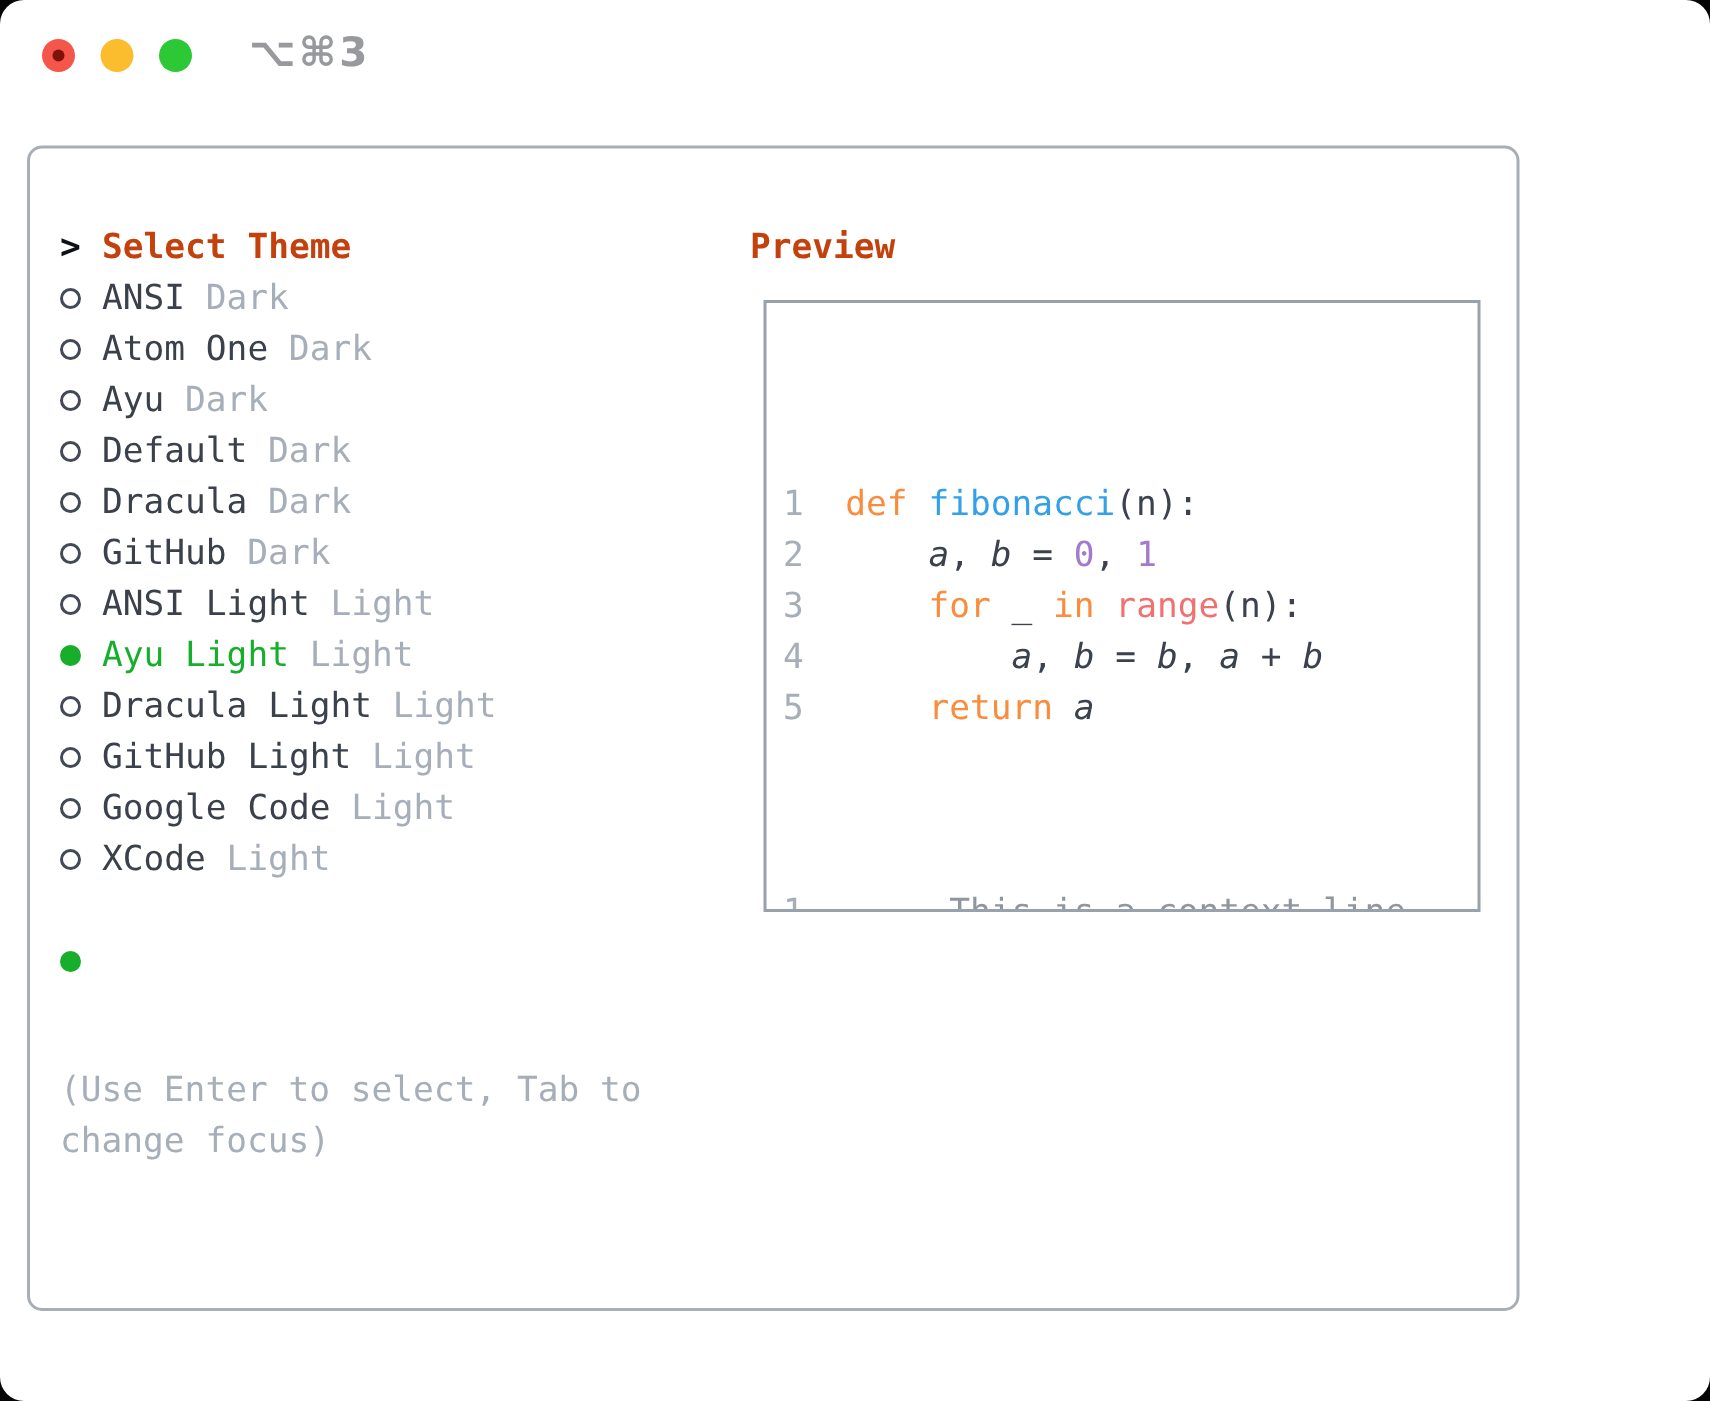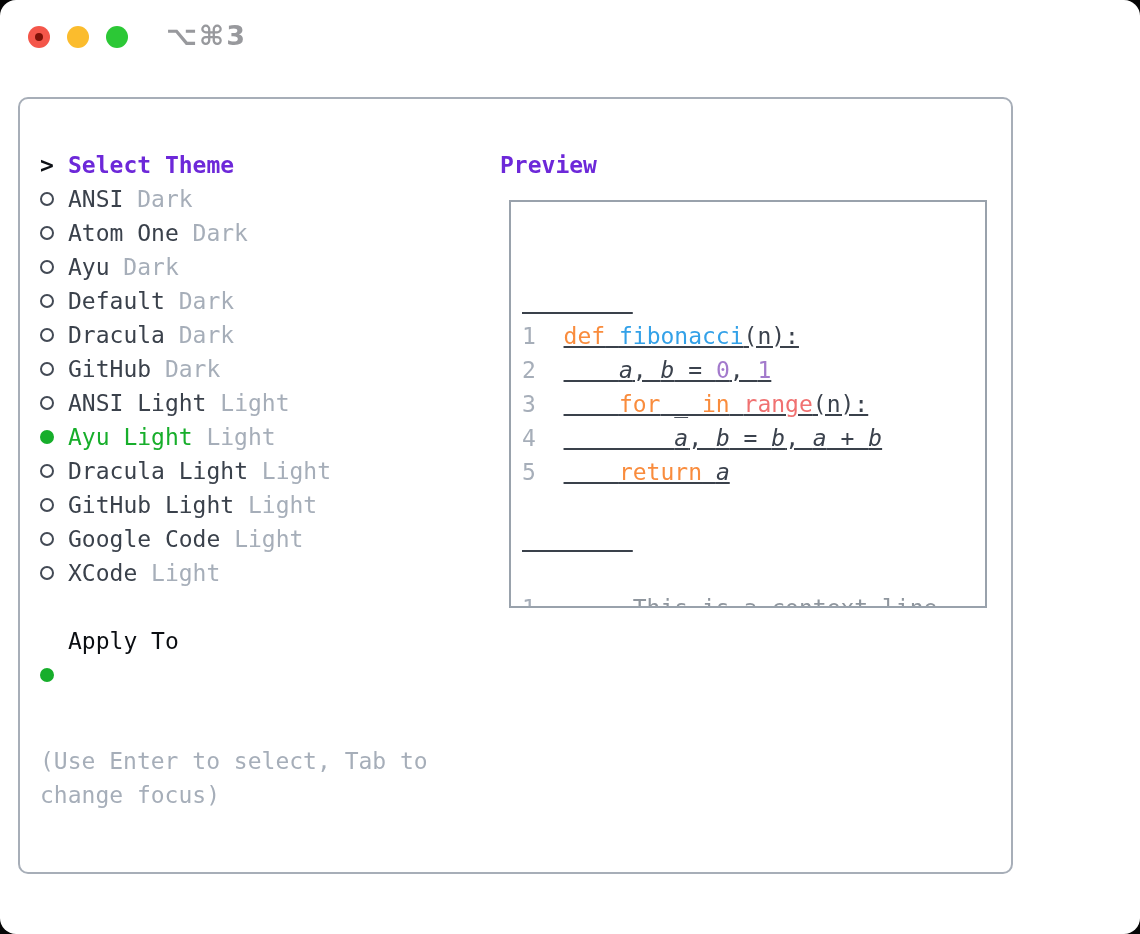--- a/index.html
+++ b/index.html
@@ -18,36 +18,36 @@
   
   .panel{position:absolute;left:18px;top:97px;width:995px;height:777px;box-sizing:border-box;
          border:2px solid #a7aeb8;border-radius:10px;display:flex;
          padding:49px 20px 0 20px;font-size:23px;line-height:34px;color:#3a414b;}
   .leftcol{width:460px;flex-shrink:0;}
   .rightcol{flex:1;}
 
   .row{height:34px;display:flex;align-items:center;white-space:pre;}
   .marker{width:28px;flex-shrink:0;display:flex;align-items:center;}
   .caret{font-weight:bold;color:#0e1116;}
-  .h-title{font-weight:bold;color:#6d28d9;}
+  .h-title{font-weight:bold;color:#c2410c;}
   .sp{height:34px;}
 
   .radio{width:14px;height:14px;border:2.5px solid #434a55;border-radius:50%;box-sizing:border-box;}
   .radio.sel{background:#17ae2b;border-color:#17ae2b;}
   .item .nm{color:#3a414b;}
   .item.selected .nm{color:#17ae2b;}
   .tag{color:#a6aeb9;margin-left:0.6em;}
   .apply-label{color:#3a414b;}
   .apply-title .h2{color:#0b0e12;font-weight:500;}
 
   .hint{margin-top:52px;width:402px;color:#a6aeb9;white-space:normal;}
 
   
   .pbox{margin-top:18px;margin-left:9px;width:478px;height:408px;box-sizing:border-box;
-        border:2px solid #99a2ac;padding:49px 0 0 11px;white-space:pre;overflow:hidden;text-decoration:underline;}
+        border:2px solid #99a2ac;padding:49px 0 0 11px;white-space:pre;overflow:hidden;}
   .cline{height:34px;}
   .ln{display:inline-block;width:3ch;color:#a6aeb9;}
   .diffgroup{margin-top:34px;}
   .c-txt{color:#3b424d;}
   .c-kw{color:#f98c3d;}
   .c-fn{color:#33a1e8;}
   .c-num{color:#a37acc;}
   .c-rng{color:#f07171;}
   .c-var{color:#3b424d;font-style:italic;}
   .c-ctx{color:#8f969e;}
@@ -81,24 +81,20 @@
           <div class="row item"><span class="marker"><span class="radio"></span></span><span class="nm">ANSI Light</span><span class="tag">Light</span></div>
           <div class="row item selected"><span class="marker"><span class="radio sel"></span></span><span class="nm">Ayu Light</span><span class="tag">Light</span></div>
           <div class="row item"><span class="marker"><span class="radio"></span></span><span class="nm">Dracula Light</span><span class="tag">Light</span></div>
           <div class="row item"><span class="marker"><span class="radio"></span></span><span class="nm">GitHub Light</span><span class="tag">Light</span></div>
           <div class="row item"><span class="marker"><span class="radio"></span></span><span class="nm">Google Code</span><span class="tag">Light</span></div>
           <div class="row item"><span class="marker"><span class="radio"></span></span><span class="nm">XCode</span><span class="tag">Light</span></div>
         </div>
 
       <div class="sp"></div>
 
-      <div class="row apply-title">
-        <span class="marker"></span>
-        <span class="h2">Apply To</span>
-      </div>
       <div id="apply-options">
           <div class="row item selected"><span class="marker"><span class="radio sel"></span></span></div>
         </div>
 
       <div class="hint">(Use Enter to select, Tab to change focus)</div>
     </div>
 
     <div class="rightcol">
       <div class="row">
         <span class="h-title">Preview</span>

